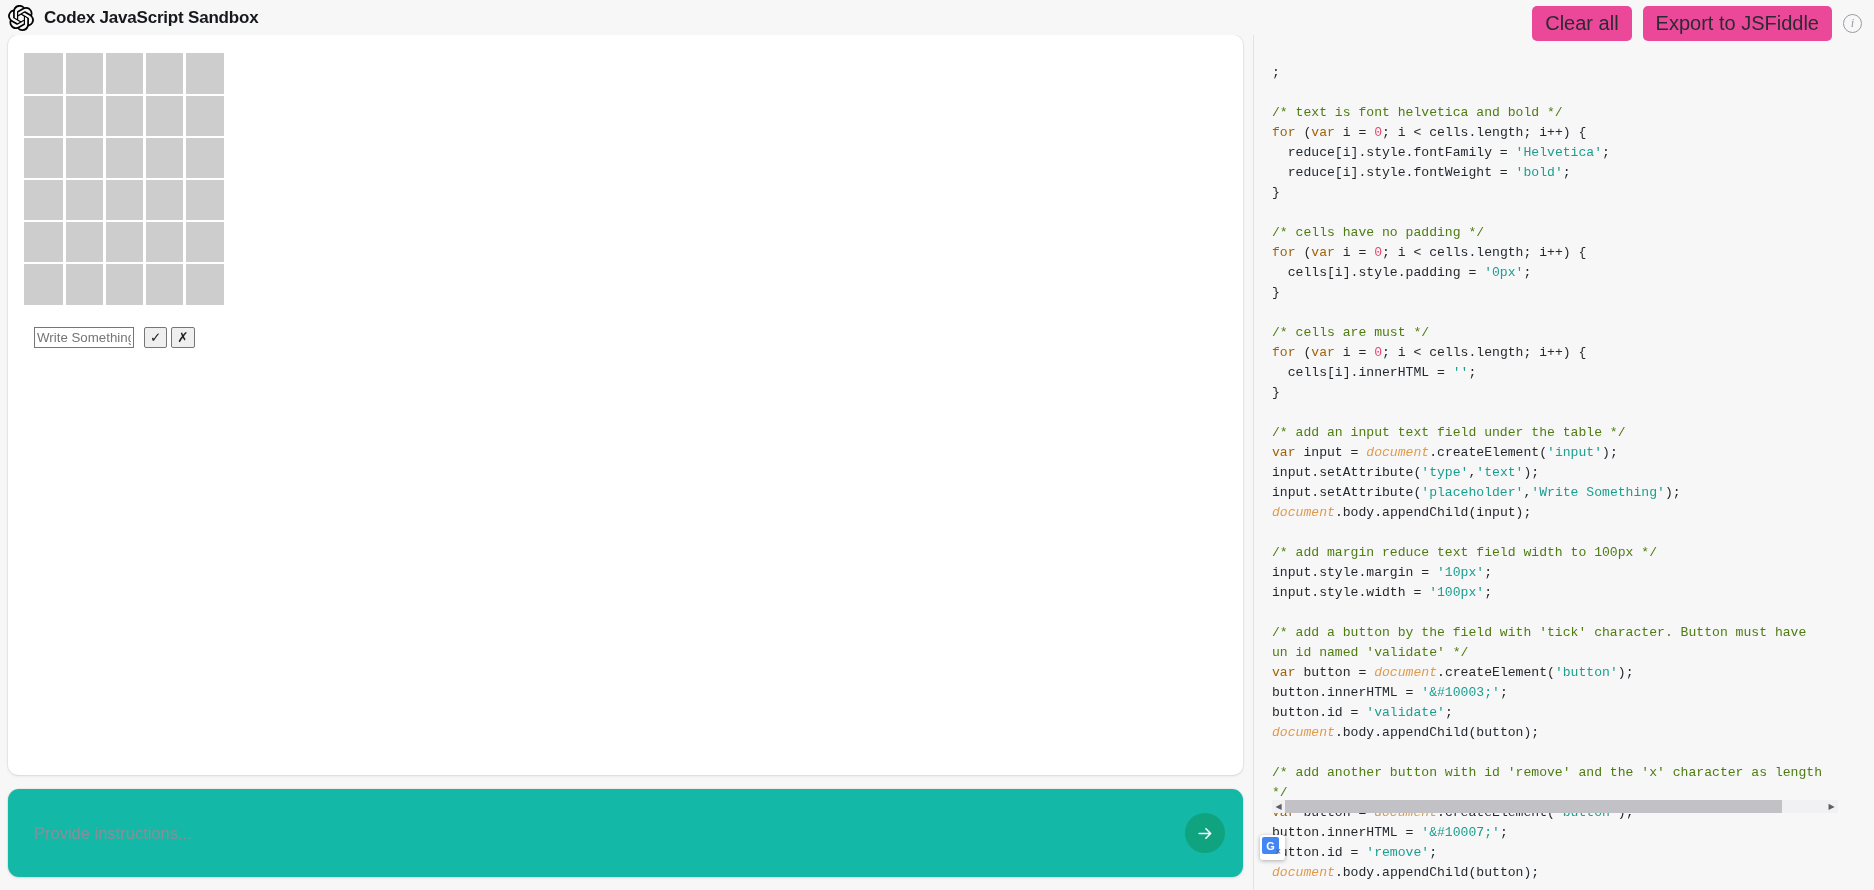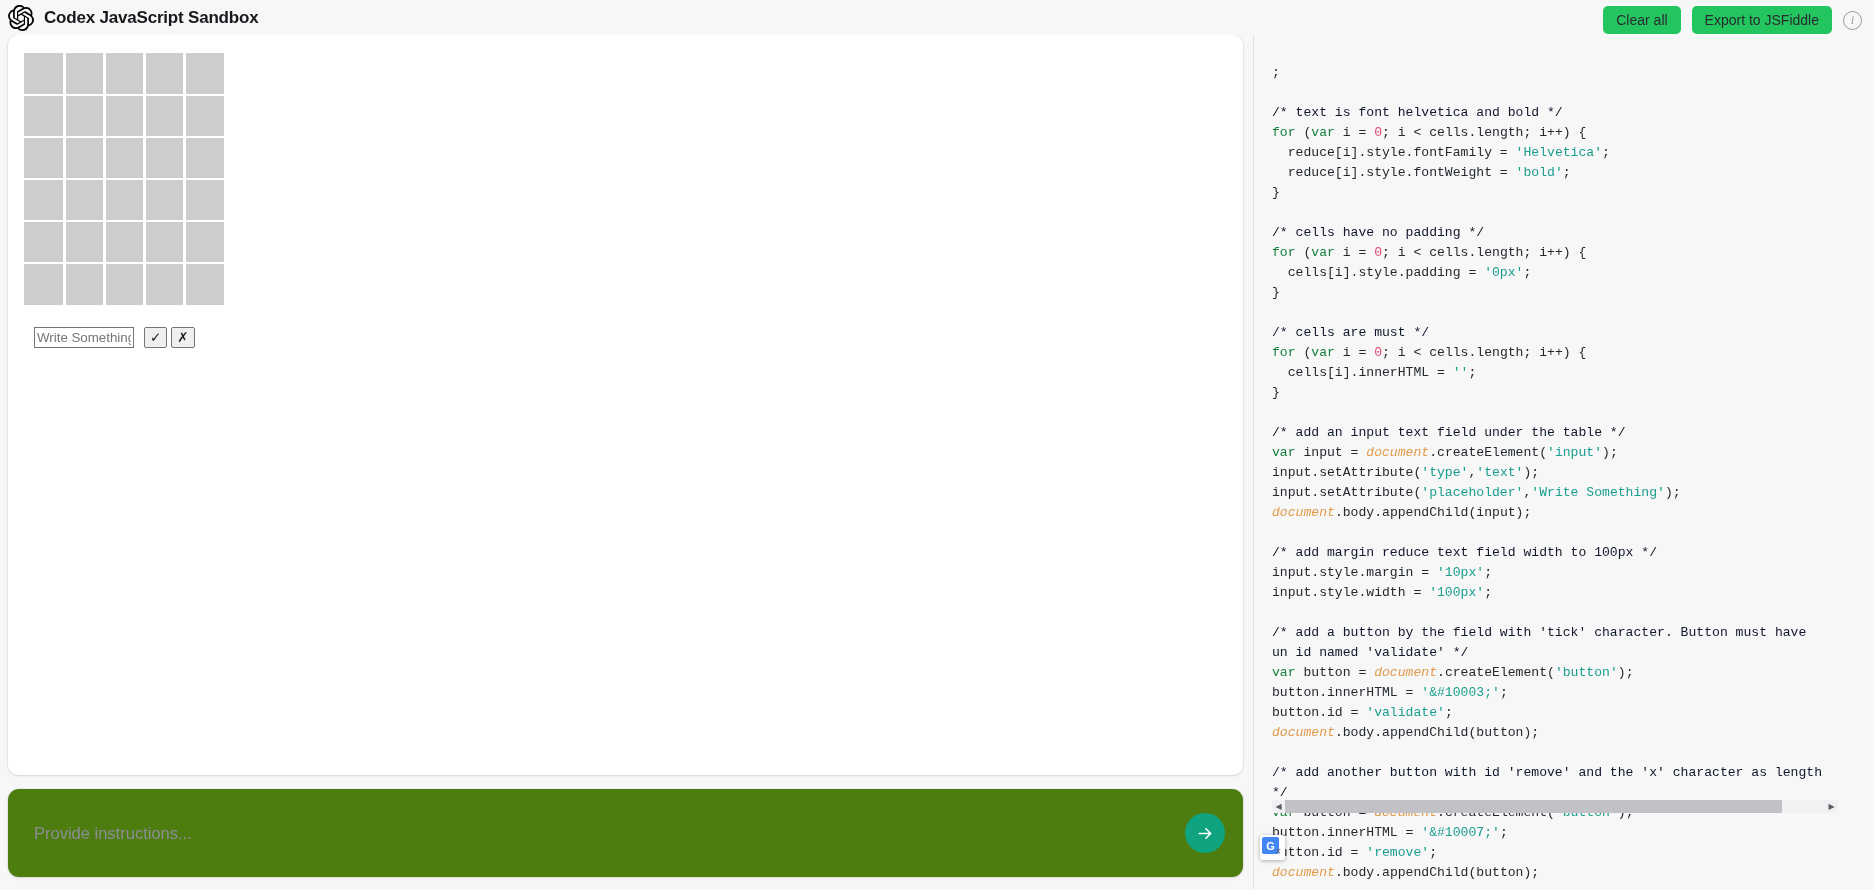--- a/index.html
+++ b/index.html
@@ -36,25 +36,25 @@
 
   .header-actions {
     position: absolute;
     right: 10px;
     top: 6px;
     display: flex;
     align-items: center;
     gap: 11px;
   }
   .hbtn {
-    background: #22c55e;
+    background: #ec4899;
     border: none;
     border-radius: 5px;
     padding: 6px 13px;
-    font-size: 14px;
+    font-size: 20px;
     color: #2a2b32;
     font-family: "Liberation Sans", sans-serif;
     cursor: pointer;
     white-space: nowrap;
     line-height: 1.15;
   }
   .info-icon {
     width: 19px; height: 19px;
     border-radius: 50%;
     border: 1.4px solid #9a9aa6;
@@ -131,21 +131,21 @@
     min-width: 22px;
     padding: 0 5px;
     cursor: pointer;
     line-height: 1;
   }
   #remove-btn { margin-left: 4px; }
 
   
   .prompt-wrap {
     margin-top: 14px;
-    background: #4d7c0f;
+    background: #14b8a6;
     border-radius: 11px;
     box-shadow: 0 1px 3px rgba(0,0,0,0.10), 0 0 0 1px rgba(0,0,0,0.035);
     height: 88px;
     flex: 0 0 88px;
     display: flex;
     align-items: center;
     padding: 0 18px 0 24px;
     position: relative;
   }
   .prompt-input {
@@ -186,22 +186,22 @@
   }
   pre.code {
     margin: 0;
     font-family: "Liberation Mono", "DejaVu Sans Mono", monospace;
     font-size: 13.1px;
     line-height: 20px;
     color: #24292e;
     white-space: pre;
     tab-size: 2;
   }
-  .cmt { color: #0f172a; }
-  .kw  { color: #15803d; }
+  .cmt { color: #4d7c0f; }
+  .kw  { color: #a16207; }
   .num { color: #e8466f; }
   .str { color: #1a9e8f; }
   .glb { color: #e09b4b; font-style: italic; }
   .pln { color: #24292e; }
 
   
   .code-hscroll {
     position: absolute;
     left: 18px;
     right: 36px;

